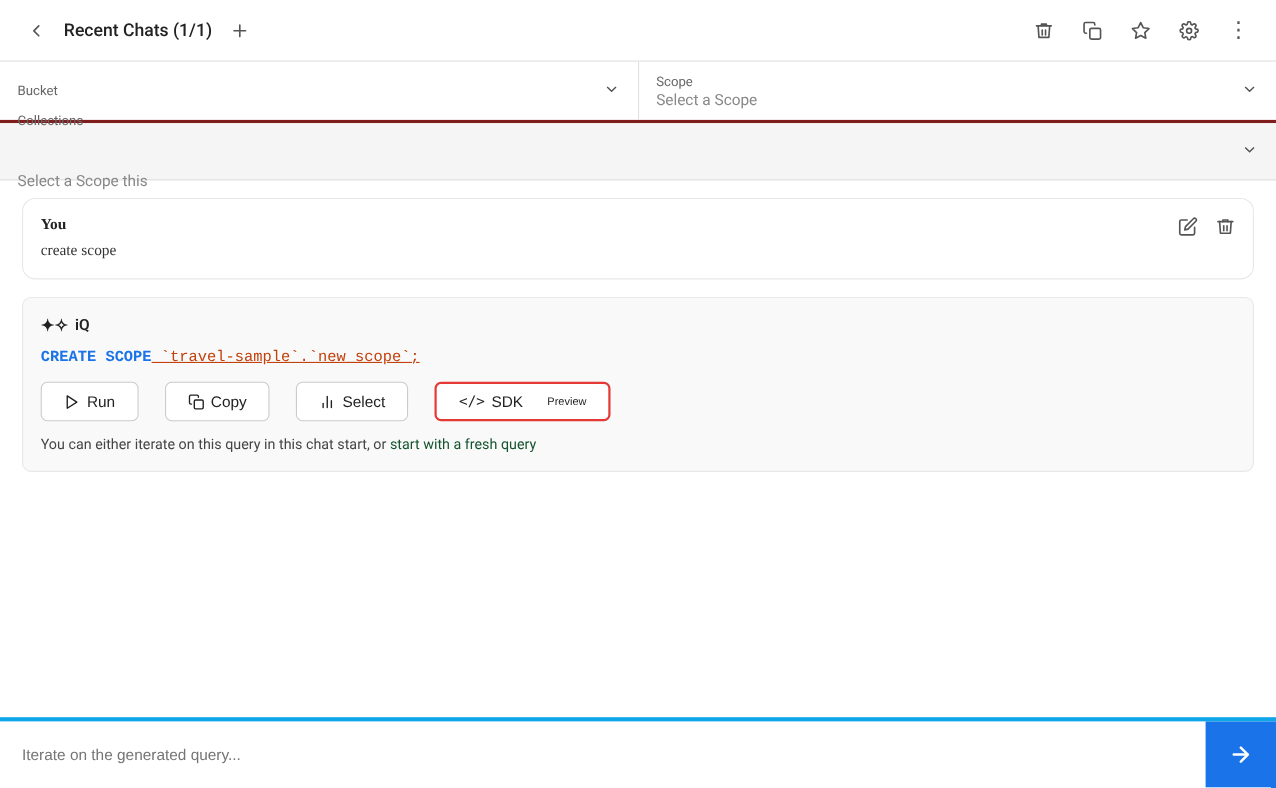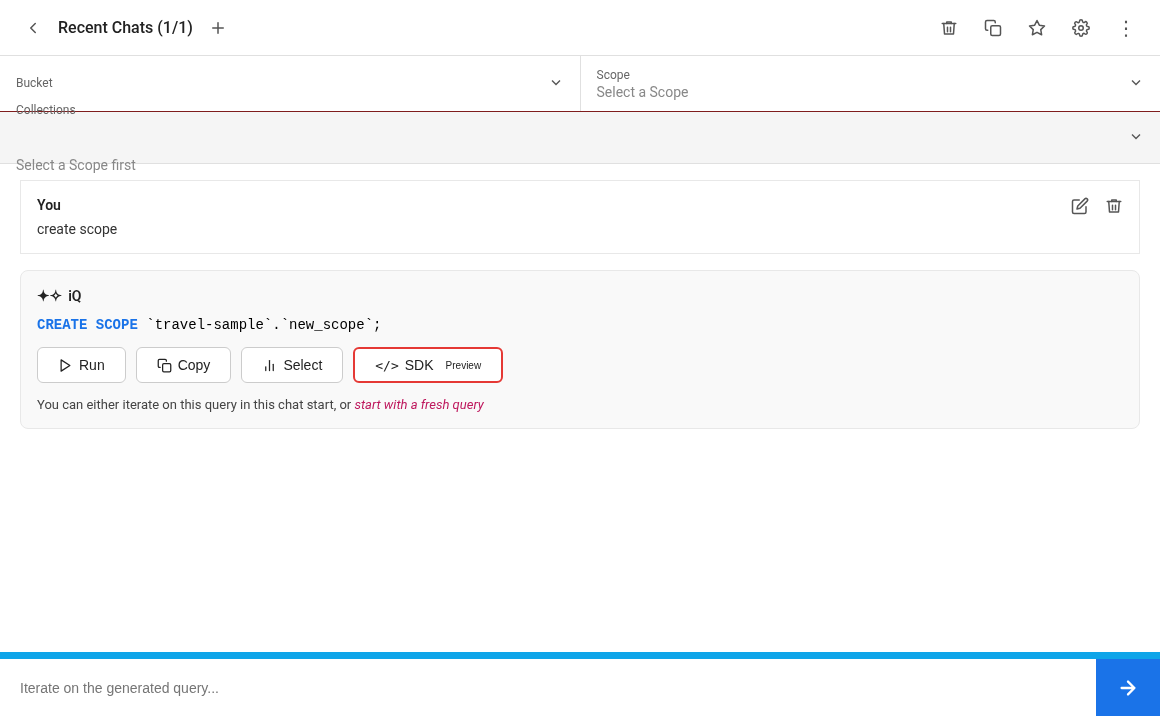--- a/index.html
+++ b/index.html
@@ -45,21 +45,21 @@
       font-size: 18px;
       display: flex;
       align-items: center;
       justify-content: center;
       padding: 4px;
     }
 
     
     .dropdowns-row {
       display: flex;
-      border-bottom: 1px solid #7f1d1d;
+      border-bottom: 3px solid #7f1d1d;
       height: 56px;
     }
     .dropdown-section {
       display: flex;
       flex-direction: column;
       justify-content: center;
       padding: 6px 16px;
       cursor: pointer;
       position: relative;
       flex: 1;
@@ -128,24 +128,25 @@
     
     .chat-area {
       padding: 16px 20px;
       overflow-y: auto;
     }
 
     
     .message-block {
       background: #fff;
       border: 1px solid #e8e8e8;
-      border-radius: 0;
+      border-radius: 12px;
       padding: 16px;
       margin-bottom: 16px;
       position: relative;
+      font-family: Liberation Serif, serif;
     }
     .message-sender {
       font-size: 14px;
       font-weight: 600;
       color: #222;
       margin-bottom: 8px;
     }
     .message-text {
       font-size: 14px;
       color: #333;
@@ -182,27 +183,28 @@
       font-family: 'Courier New', monospace;
       font-size: 14px;
       margin-bottom: 14px;
       color: #333;
     }
     .code-keyword {
       color: #1a73e8;
       font-weight: 600;
     }
     .code-text {
-      color: #000000;
+      color: #c2410c;
+      text-decoration: underline;
     }
 
     
     .action-buttons {
       display: flex;
-      gap: 10px;
+      gap: 24px;
       margin-bottom: 14px;
     }
     .action-btn {
       display: flex;
       align-items: center;
       gap: 6px;
       padding: 8px 20px;
       border: 1px solid #ccc;
       border-radius: 6px;
       background: #fff;
@@ -215,35 +217,34 @@
       border: 2px solid #e53935;
       color: #222;
     }
 
     
     .footer-text {
       font-size: 13px;
       color: #444;
     }
     .footer-link {
-      color: #be185d;
+      color: #14532d;
       text-decoration: none;
       cursor: pointer;
-      font-style: italic;
     }
 
     
     .bottom-input-row {
       position: absolute;
       bottom: 0;
       left: 0;
       right: 0;
       display: flex;
       align-items: stretch;
-      border-top: 7px solid #0ea5e9;
+      border-top: 4px solid #0ea5e9;
       height: 64px;
     }
     .bottom-input {
       flex: 1;
       border: none;
       outline: none;
       font-size: 14px;
       color: #888;
       padding: 0 20px;
       background: #fff;
@@ -342,21 +343,21 @@
       <svg width="16" height="16" viewBox="0 0 24 24" fill="none" stroke="currentColor" stroke-width="2">
         <polyline points="6 9 12 15 18 9"></polyline>
       </svg>
     </span>
   </div>
 </div>
 
 <div class="collections-row">
   <div class="collections-content">
     <span class="collections-label">Collections</span>
-    <span class="collections-value">Select a Scope first</span>
+    <span class="collections-value">Select a Scope this</span>
   </div>
   <span class="collections-arrow">
     <svg width="16" height="16" viewBox="0 0 24 24" fill="none" stroke="currentColor" stroke-width="2">
       <polyline points="6 9 12 15 18 9"></polyline>
     </svg>
   </span>
 </div>
 
 <div class="chat-area" style="height: calc(716px - 56px - 56px - 52px - 64px); overflow-y: auto;">
 
@@ -409,21 +410,21 @@
         <svg class="svg-icon svg-icon-sm" viewBox="0 0 24 24">
           <line x1="18" y1="20" x2="18" y2="10"></line>
           <line x1="12" y1="20" x2="12" y2="4"></line>
           <line x1="6" y1="20" x2="6" y2="14"></line>
         </svg>
         <span>Select</span>
       </button>
       <button class="action-btn sdk-preview">
         <span style="font-family: monospace; font-size: 13px;">&lt;/&gt;</span>
         <span>SDK</span>
-          <sup style="font-size: 10px; margin-left: 6px;">Preview</sup>
+          <sup style="font-size: 10px; margin-left: 16px;">Preview</sup>
       </button>
     </div>
 
     <div class="footer-text">
       <span>You can either iterate on this query in this chat start, or </span><a class="footer-link">start with a fresh query</a>
     </div>
   </div>
 
 </div>
 

